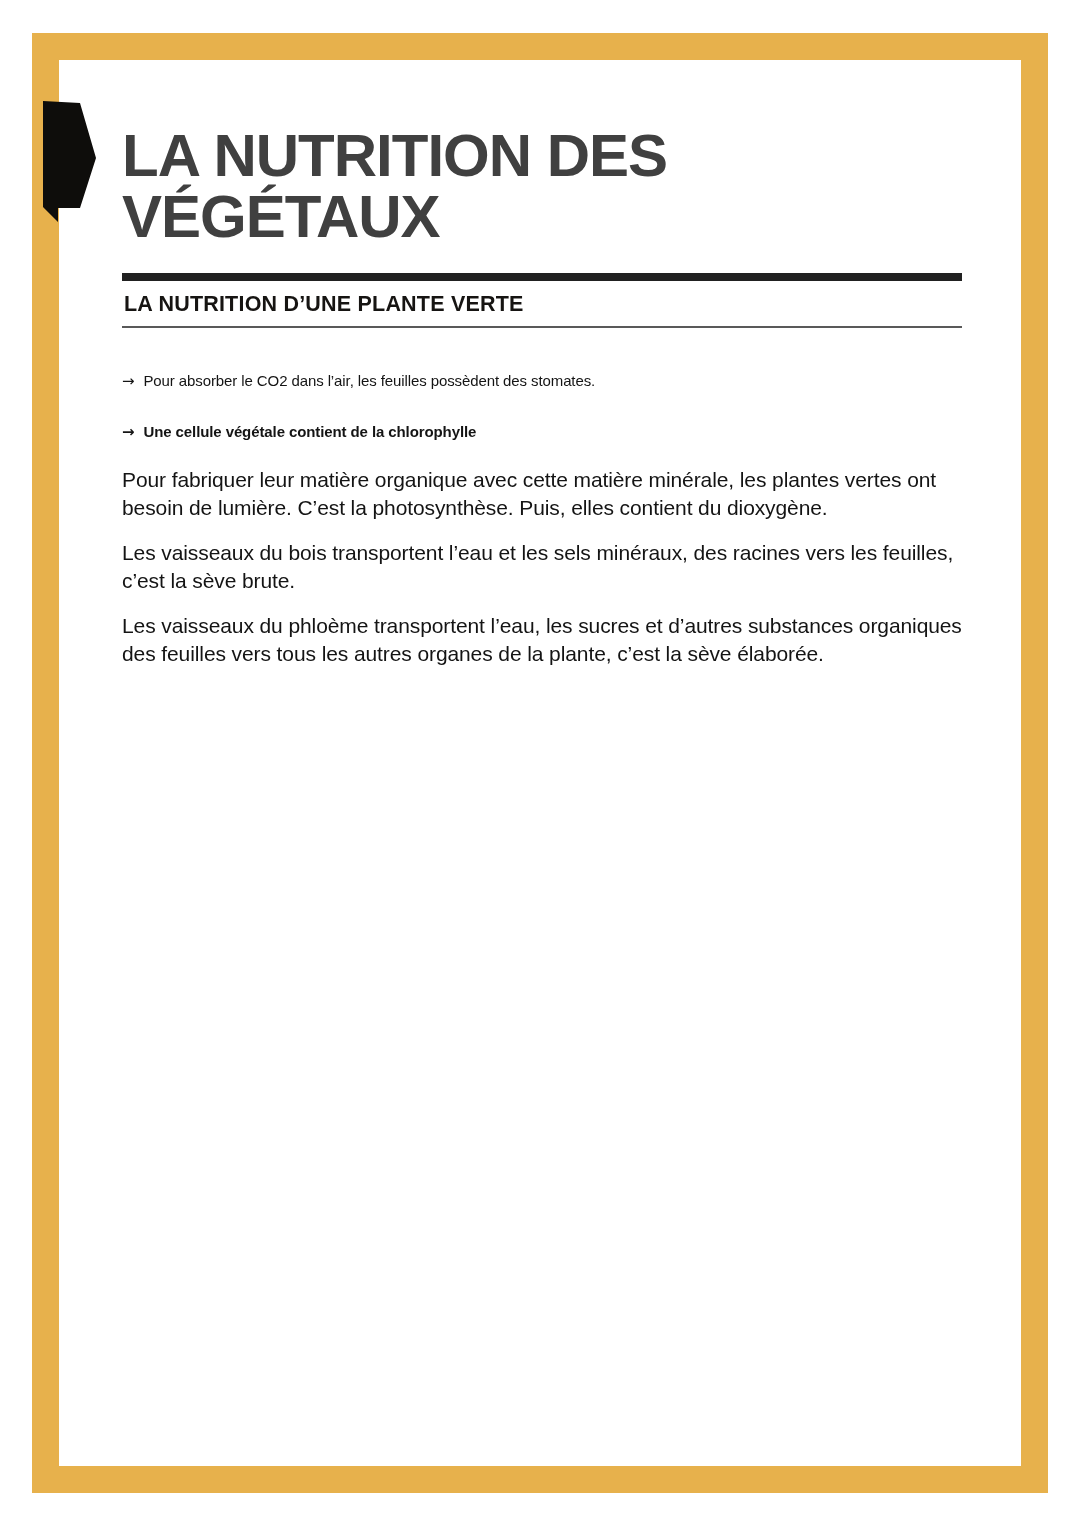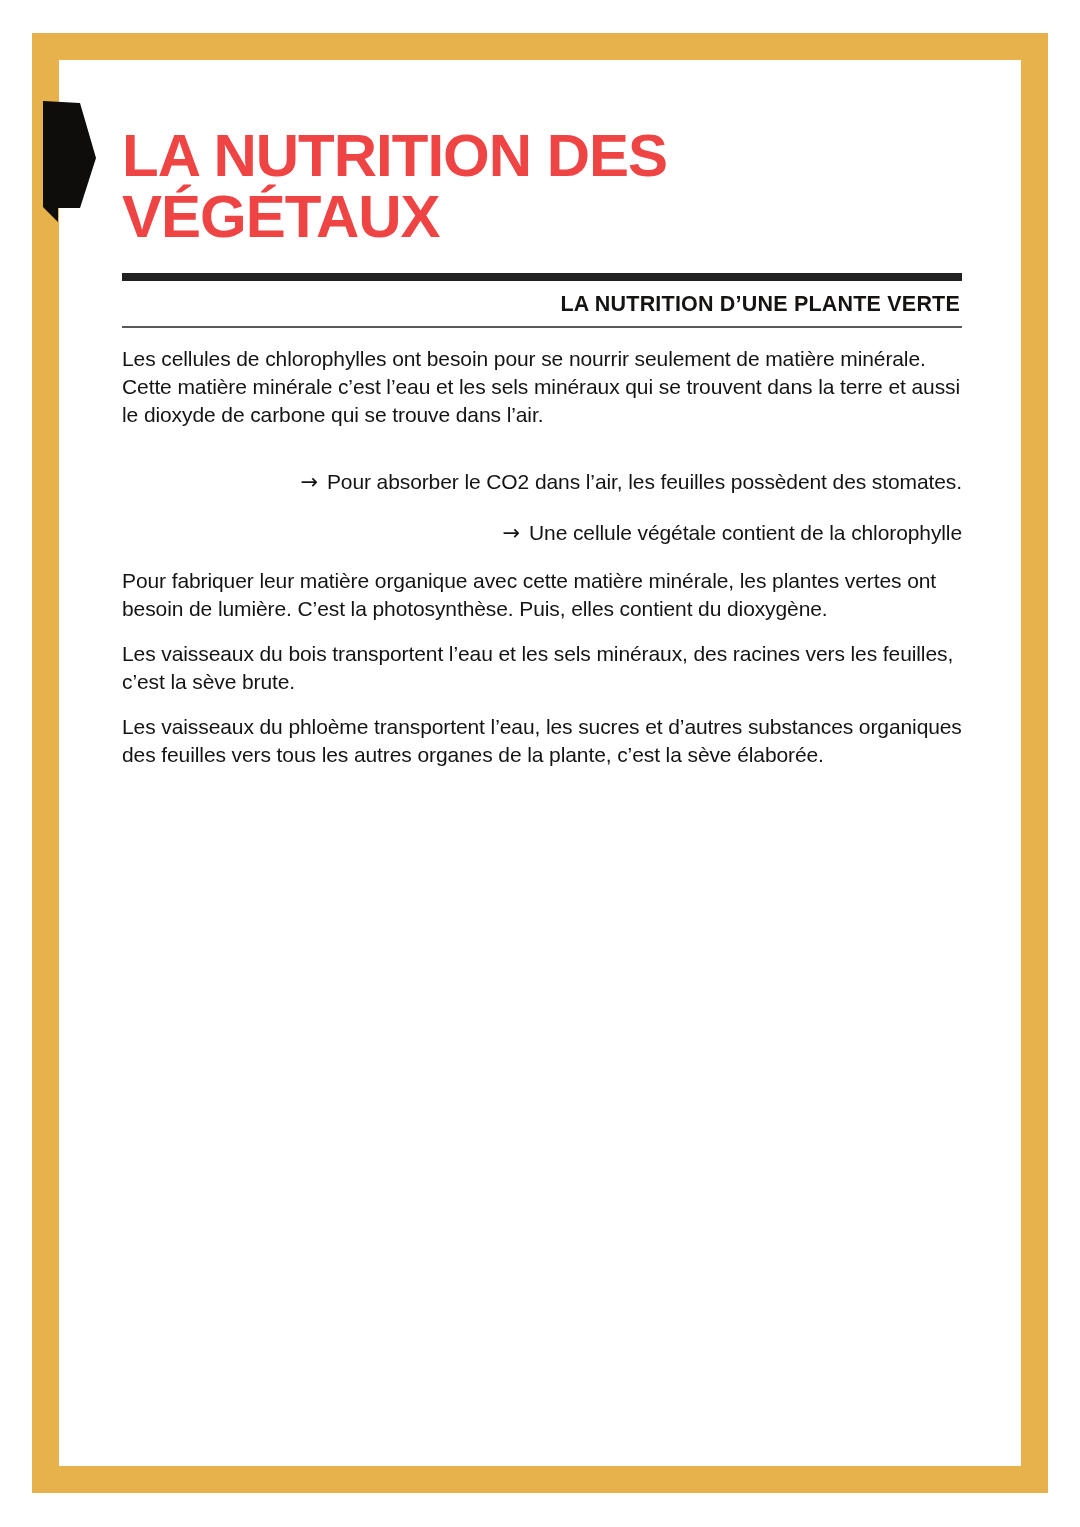--- a/index.html
+++ b/index.html
@@ -35,28 +35,27 @@
     top: 62px;
     width: 840px;
   }
   h1.page-title {
     margin: 63px 0 0 0;
     max-width: 780px;
     font-size: 60px;
     line-height: 61px;
     font-weight: bold;
     letter-spacing: -1px;
-    color: #ef4444;
+    color: #404040;
   }
   .section-head {
     margin-top: 26px;
     border-top: 8px solid var(--heading_bar, #212121);
     border-bottom: 2px solid var(--rule, #595959);
     padding: 10px 2px 9px 2px;
-    text-align: right;
   }
   .section-head h2 {
     margin: 0;
     font-size: 21.5px;
     line-height: 26px;
     font-weight: bold;
     letter-spacing: 0.2px;
     color: #161412;
   }
   p.para {
@@ -64,27 +63,26 @@
     font-size: 21px;
     line-height: 28px;
     letter-spacing: -0.1px;
   }
   ul.bullets {
     list-style: none;
     margin: 36px 0 0 0;
     padding: 0;
   }
   ul.bullets li {
-    font-size: 21px;
+    font-size: 15px;
     line-height: 34px;
     letter-spacing: -0.1px;
     margin: 0 0 17px 0;
-    text-align: right;
   }
-  ul.bullets li:last-child { margin-bottom: 0; }
+  ul.bullets li:last-child { margin-bottom: 0; font-weight: bold; }
   .arrow {
     font-family: "DejaVu Sans", sans-serif;
     margin-right: 9px;
   }
 </style>
 </head>
 <body>
 
 <div class="frame"></div>
 
@@ -94,21 +92,20 @@
 
 <div class="content">
 
   <h1 class="page-title">LA NUTRITION DES VÉGÉTAUX</h1>
 
   <div class="section">
     <div class="section-head">
       <h2>LA NUTRITION D’UNE PLANTE VERTE</h2>
     </div>
 
-    <p class="para">Les cellules de chlorophylles ont besoin pour se nourrir seulement de matière minérale. Cette matière minérale c’est l’eau et les sels minéraux qui se trouvent dans la terre et aussi le dioxyde de carbone qui se trouve dans l’air.</p>
 
     <ul class="bullets">
       <li><span class="arrow">→</span><span>Pour absorber le CO2 dans l’air, les feuilles possèdent des stomates.</span></li>
       <li><span class="arrow">→</span><span>Une cellule végétale contient de la chlorophylle</span></li>
     </ul>
 
     <p class="para">Pour fabriquer leur matière organique avec cette matière minérale, les plantes vertes ont besoin de lumière. C’est la photosynthèse. Puis, elles contient du dioxygène.</p>
   </div>
 
   <div class="section">

